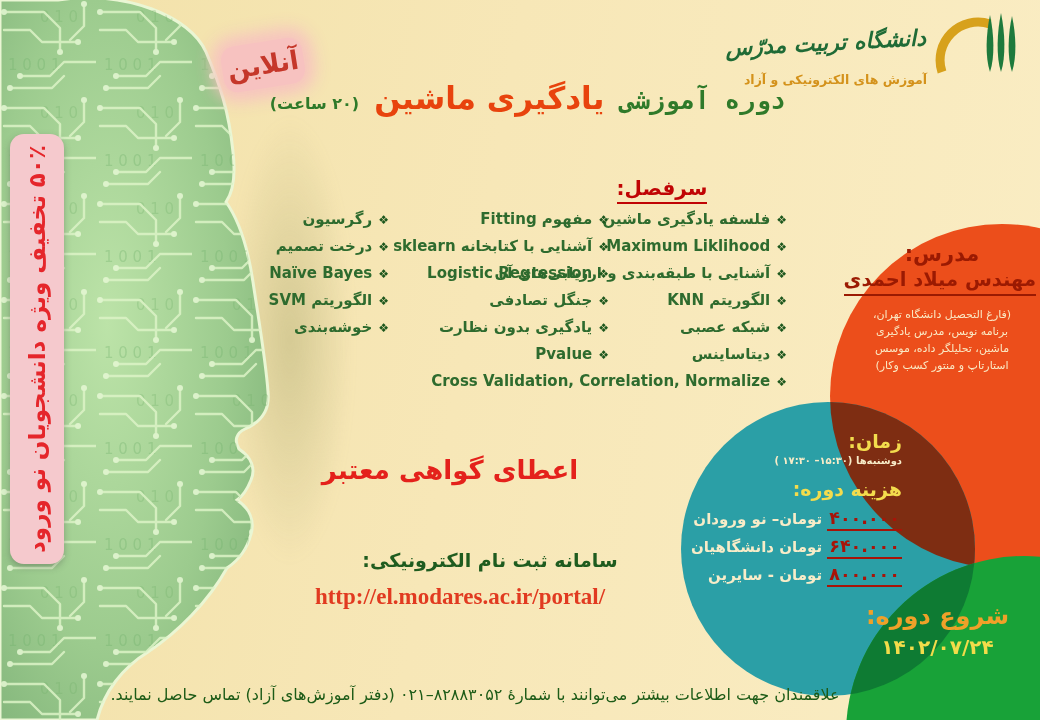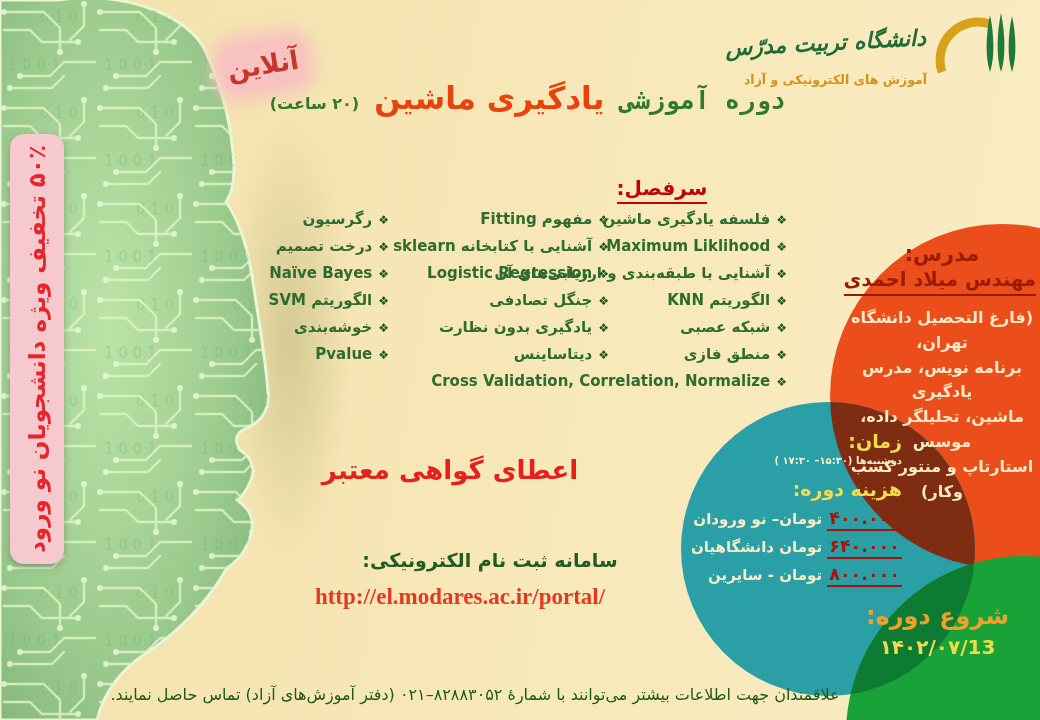--- a/index.html
+++ b/index.html
@@ -74,21 +74,21 @@
   .reg-url{top:584px;left:275px;width:370px;text-align:center;z-index:3;direction:ltr;
     color:#e13a20;font-size:23px;font-weight:bold;
     font-family:"Liberation Serif","DejaVu Serif",serif;}
   
   #circles-svg{left:0;top:0;z-index:2;}
   
   .instructor{left:848px;top:242px;width:188px;text-align:center;z-index:3;}
   .inst-heading{color:#9b1a02;font-size:21px;font-weight:bold;}
   .inst-name{color:#9b1a02;font-size:19.5px;font-weight:bold;display:inline-block;
     border-bottom:2px solid #9b1a02;padding-bottom:3px;margin-top:2px;white-space:nowrap;}
-  .inst-bio{color:#fae9c4;font-size:16px;line-height:1.55;margin-top:10px;font-weight:700;text-align:center;}
+  .inst-bio{color:#fae9c4;font-size:11px;line-height:1.55;margin-top:10px;font-weight:400;text-align:center;}
   
   .schedule{left:690px;top:430px;width:212px;text-align:start;z-index:3;}
   .sch-h{color:#f3dc4d;font-size:19px;font-weight:bold;}
   .sch-time{color:#f8ecc8;font-size:10px;margin:3px 0 12px;font-weight:600;white-space:nowrap;}
   .price-row{color:#f8ecc8;font-size:15px;margin-top:8px;font-weight:600;white-space:nowrap;}
   .amount{color:#a81408;font-weight:bold;font-size:17.5px;
     border-bottom:2px solid #a81408;padding:0 2px 1px;}
   
   .start{left:845px;top:602px;width:185px;text-align:center;z-index:3;}
   .start-h{color:#efa129;font-size:24px;font-weight:bold;}
@@ -205,21 +205,20 @@
     <div class="cell"><span class="blt">❖</span><span>Naïve Bayes</span></div>
 
     <div class="cell"><span class="blt">❖</span><span>الگوریتم KNN</span></div>
     <div class="cell"><span class="blt">❖</span><span>جنگل تصادفی</span></div>
     <div class="cell"><span class="blt">❖</span><span>الگوریتم SVM</span></div>
 
     <div class="cell"><span class="blt">❖</span><span>شبکه عصبی</span></div>
     <div class="cell"><span class="blt">❖</span><span>یادگیری بدون نظارت</span></div>
     <div class="cell"><span class="blt">❖</span><span>خوشه‌بندی</span></div>
 
-    <div class="cell"><span class="blt">❖</span><span>منطق فازی</span></div>
     <div class="cell"><span class="blt">❖</span><span>دیتاساینس</span></div>
     <div class="cell"><span class="blt">❖</span><span>Pvalue</span></div>
 
     <div class="cell wide"><span class="blt">❖</span><span>Cross Validation, Correlation,  Normalize</span></div>
   </div>
 
   <div class="abs certificate">اعطای گواهی معتبر</div>
 
   <div class="abs reg-label">سامانه ثبت نام الکترونیکی:</div>
   <div class="abs reg-url">http://el.modares.ac.ir/portal/</div>
@@ -248,18 +247,18 @@
       <span>تومان دانشگاهیان</span>
     </div>
     <div class="price-row">
       <span class="amount">۸۰۰.۰۰۰</span>
       <span>تومان - سایرین</span>
     </div>
   </div>
 
   <div class="abs start">
     <div class="start-h">شروع دوره:</div>
-    <div class="start-date">۱۴۰۲/۰۷/13</div>
+    <div class="start-date">۱۴۰۲/۰۷/۲۴</div>
   </div>
 
   <div class="abs footer">علاقمندان جهت اطلاعات بیشتر می‌توانند با شمارۀ ۸۲۸۸۳۰۵۲–۰۲۱ (دفتر آموزش‌های آزاد) تماس حاصل نمایند.</div>
 
 </div>
 
 </body></html>

